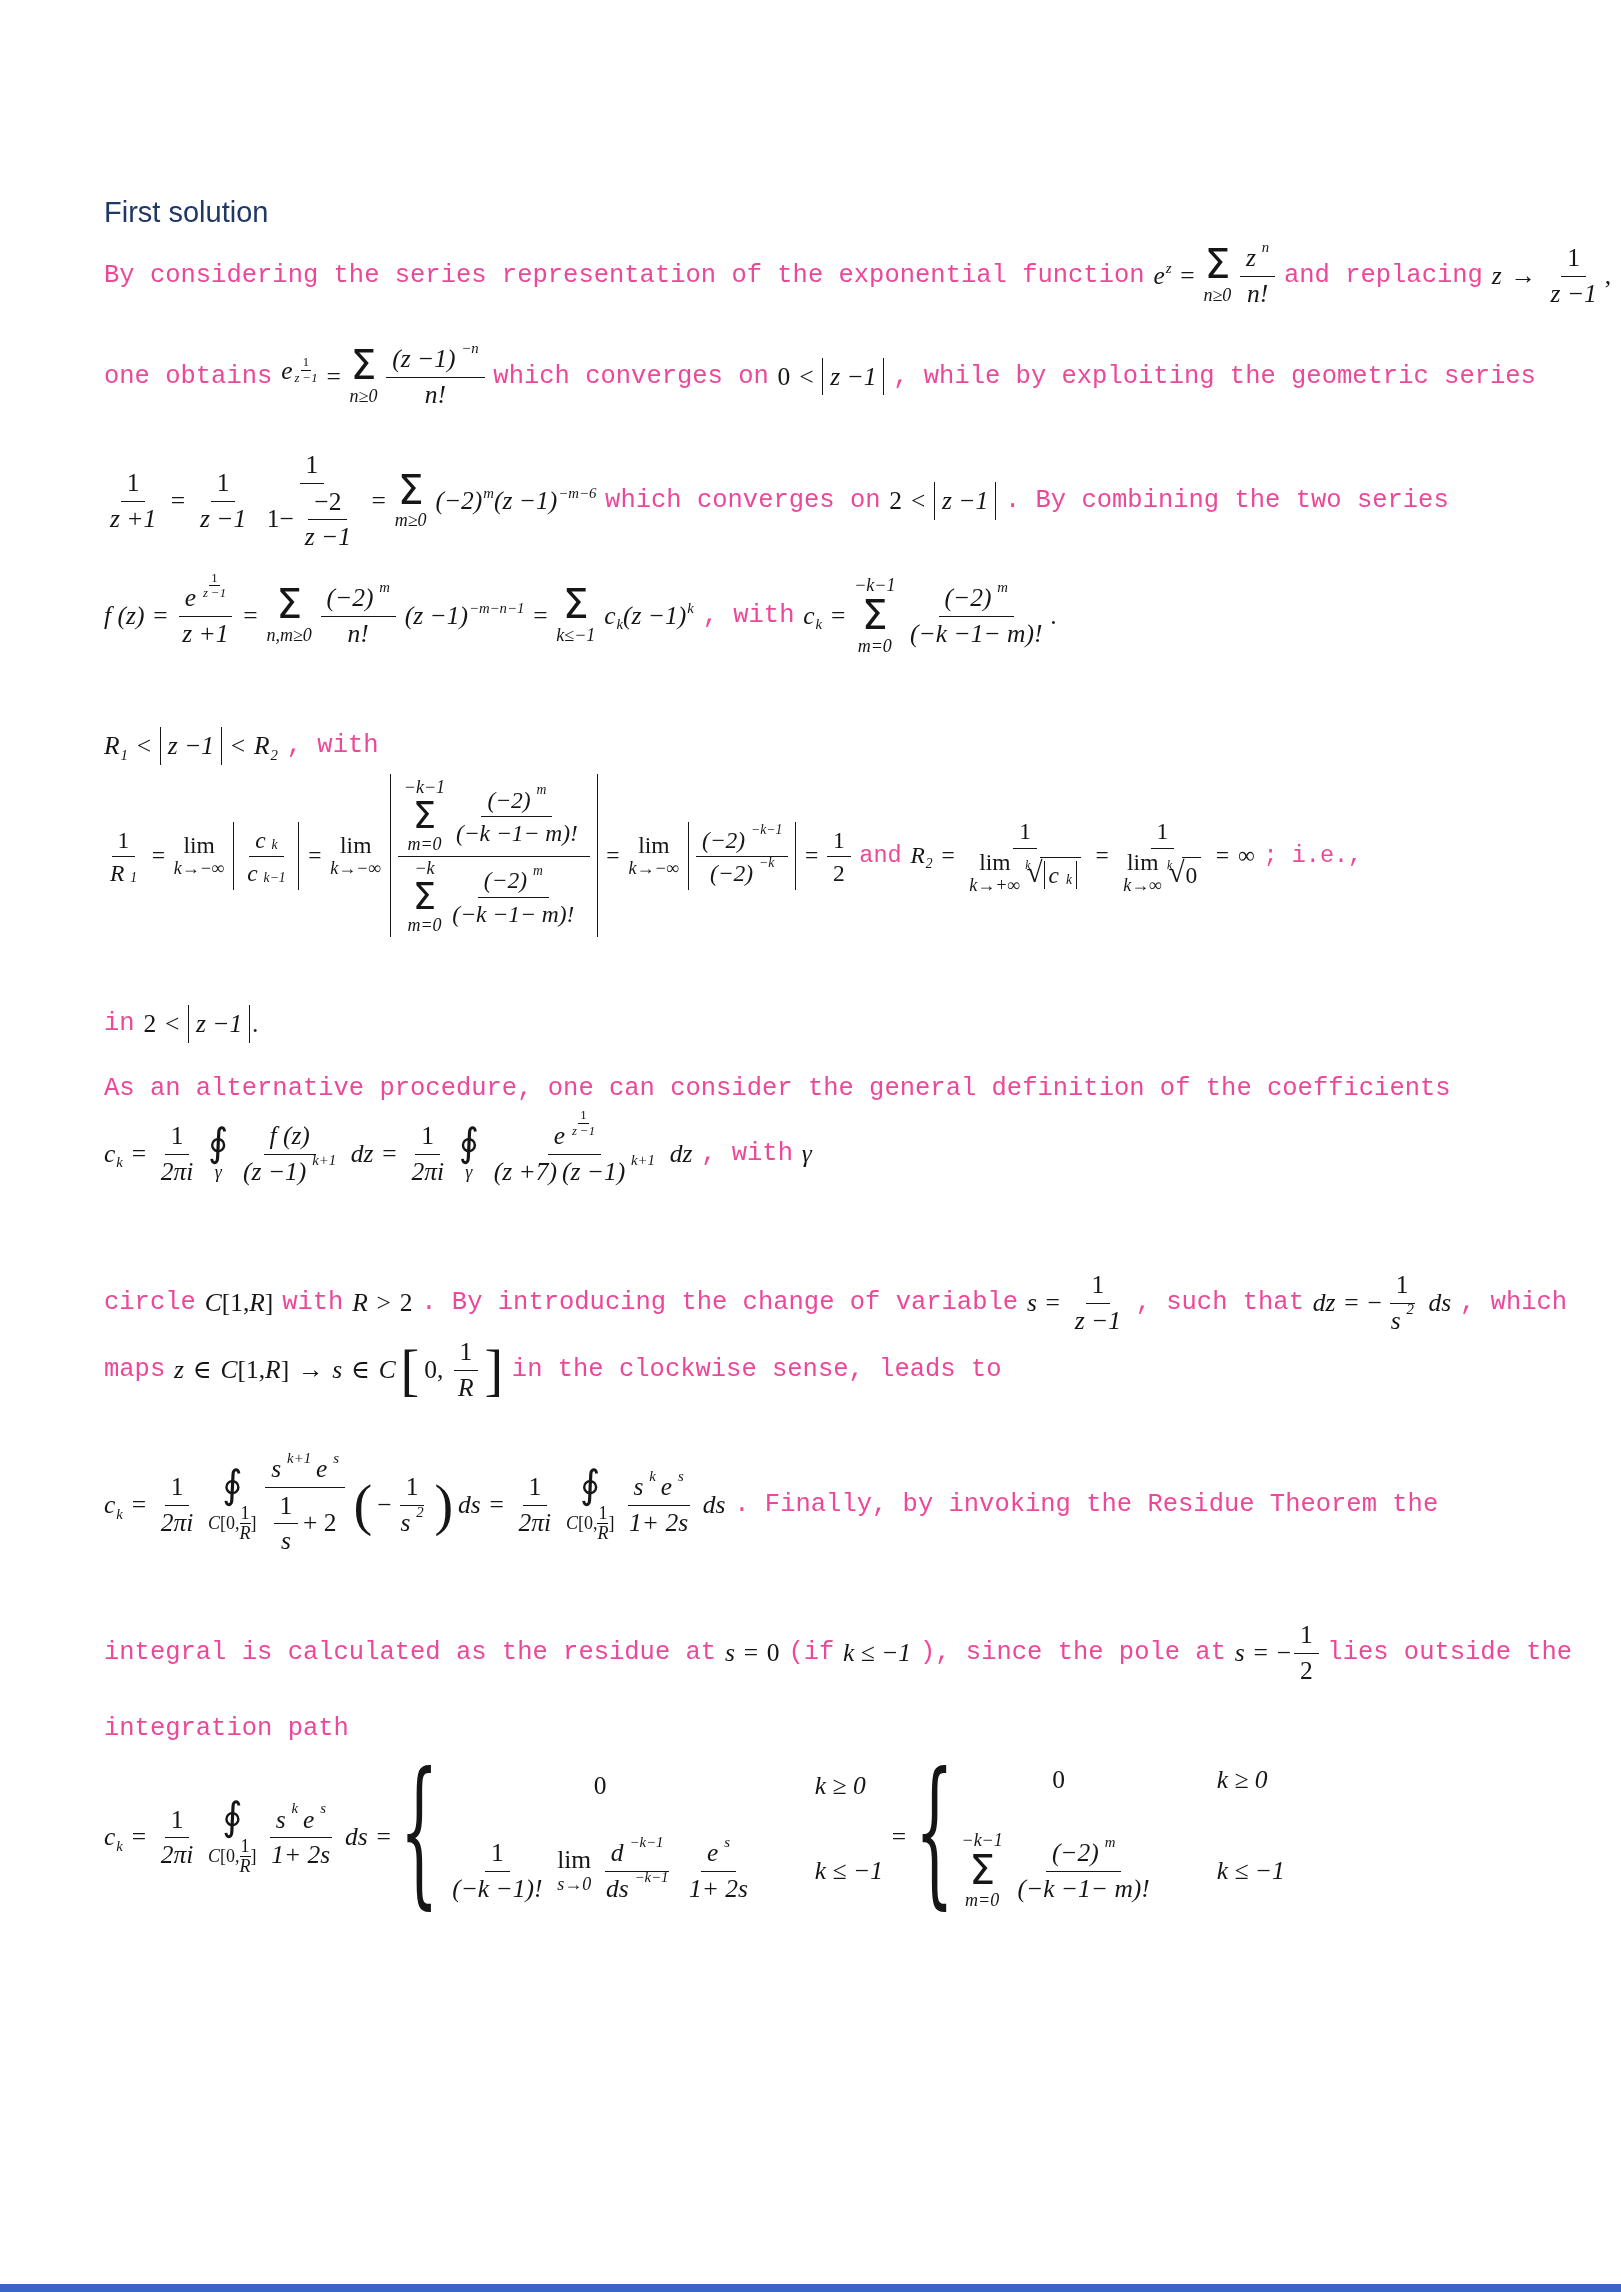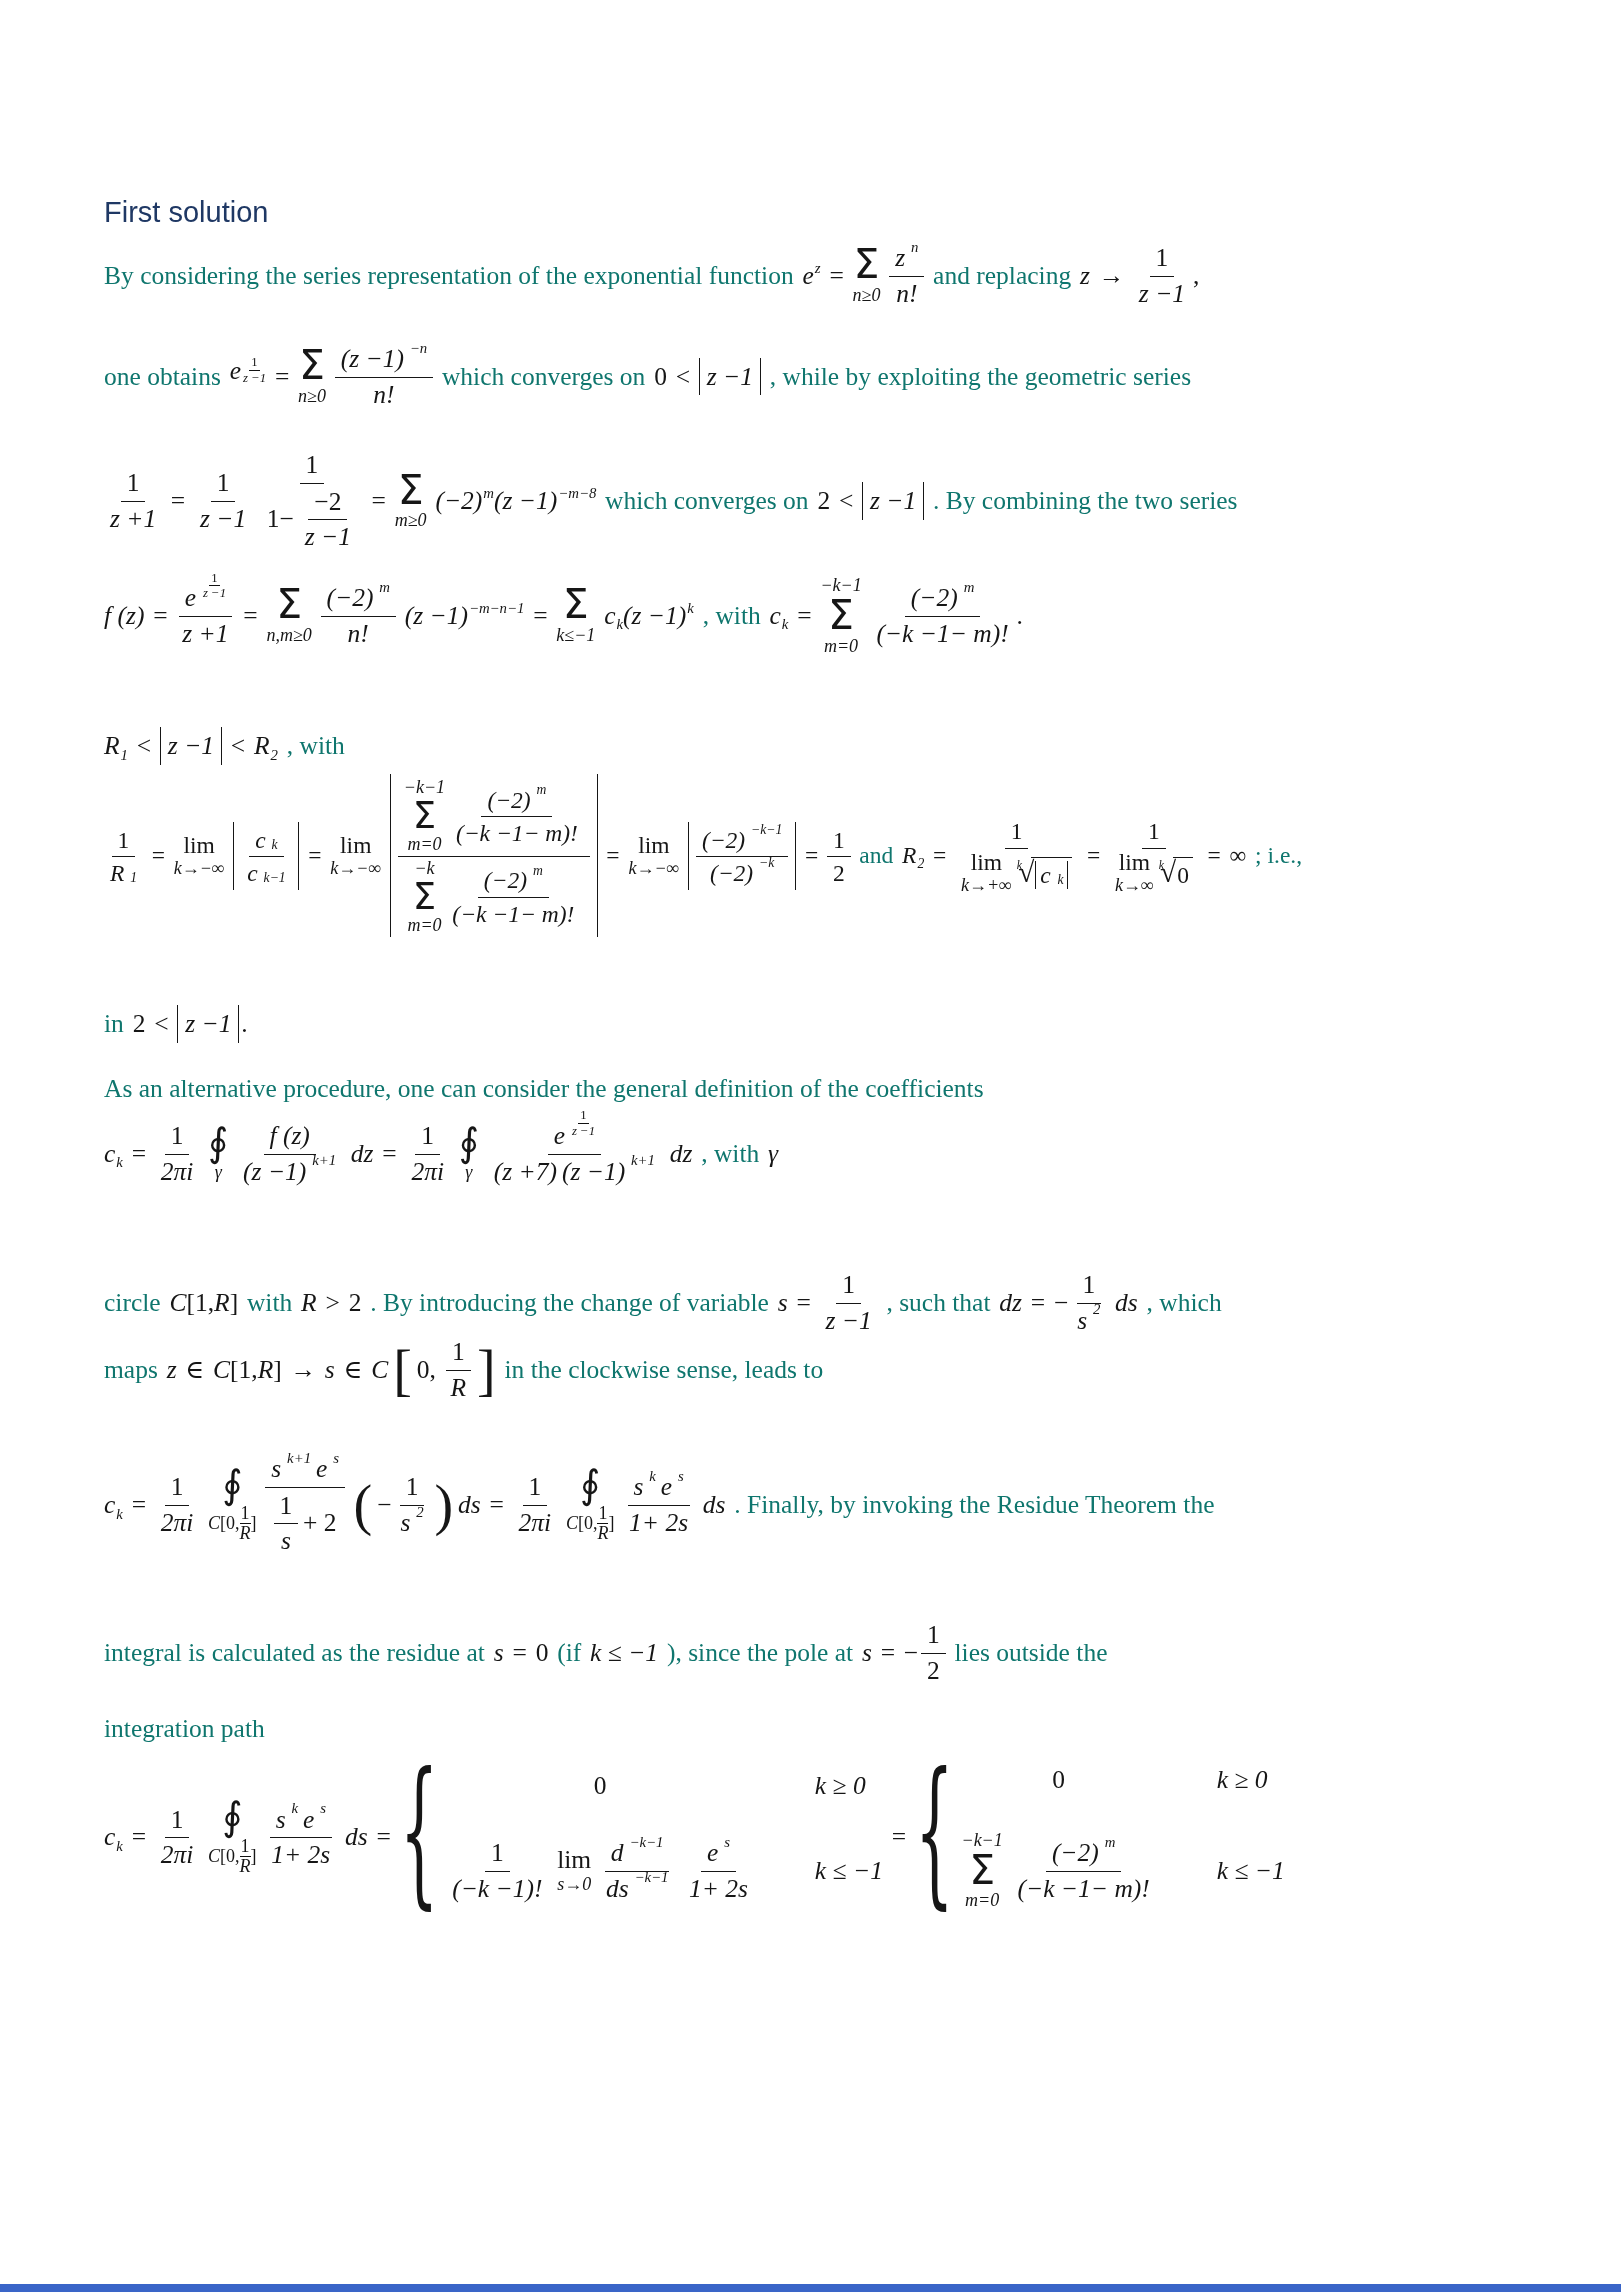--- a/index.html
+++ b/index.html
@@ -3,21 +3,21 @@
 <meta charset="utf-8">
 <style>
 *{box-sizing:border-box}
 html,body{margin:0;padding:0}
 body{width:1621px;height:2293px;background:#ffffff;position:relative;overflow:hidden;
      font-family:"Liberation Serif","DejaVu Serif",serif;color:#161616}
 .title{position:absolute;left:104px;top:196px;font-size:29px;color:#1F3864;
        font-family:"Liberation Sans",sans-serif;font-style:normal}
 .b{position:absolute;left:104px;display:flex;align-items:center;column-gap:8.8px;
    font-size:25.5px;font-style:italic;white-space:nowrap;line-height:1.25}
-.t{font-family:Liberation Serif, serif;font-style:normal;color:#0f766e}
+.t{font-family:Liberation Mono, monospace;font-style:normal;color:#ec4899}
 .up{font-style:normal}
 .ch{display:inline-flex;align-items:baseline}
 .su{font-size:0.58em;position:relative;top:-0.72em;margin-left:1px;font-style:italic}
 .sb{font-size:0.58em;position:relative;top:0.38em;margin-left:1px;font-style:italic}
 .sfr{display:inline-flex;flex-direction:column;align-items:center;font-size:0.5em;
      position:relative;top:-1.0em;line-height:1.15;margin-left:2px}
 .sfr .nu2{border-bottom:1px solid #111;padding:0 2px}
 .fr{display:inline-flex;flex-direction:column;align-items:center;line-height:1.2;text-align:center}
 .fr>.nu{border-bottom:1.6px solid #161616;padding:1px 5.9px 2px;display:inline-flex;
         align-items:center;justify-content:center;column-gap:4.9px}
@@ -133,21 +133,21 @@
   </span>
   <span class="up">=</span>
   <span class="bo">
       <span class="o">Σ</span>
       <span class="bb">m≥0</span>
     </span>
   <span class="ch">
       <span>(−2)</span>
       <span class="su">m</span>
       <span>(z −1)</span>
-      <span class="su">−m−8</span>
+      <span class="su">−m−6</span>
     </span>
   <span class="t">which converges on</span>
   <span class="up">2</span>
   <span class="up">&lt;</span>
   <span class="ab">
       <span>z −1</span>
     </span>
   <span class="t">. By combining the two series</span>
 </div>
 

